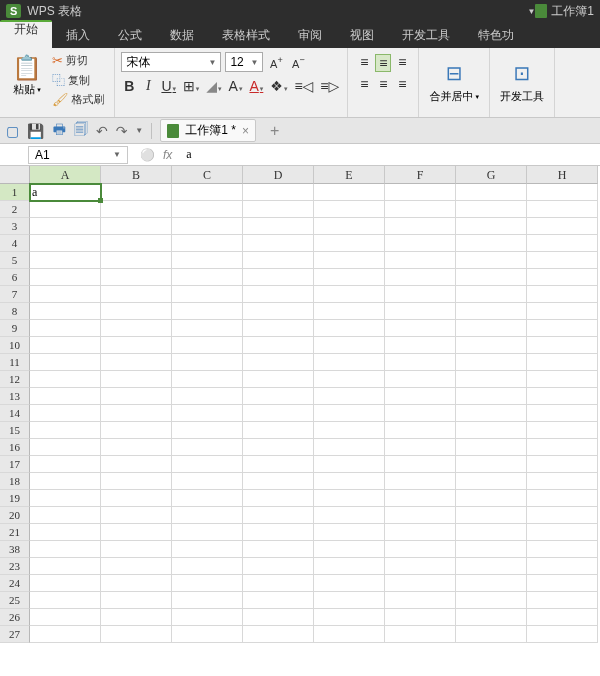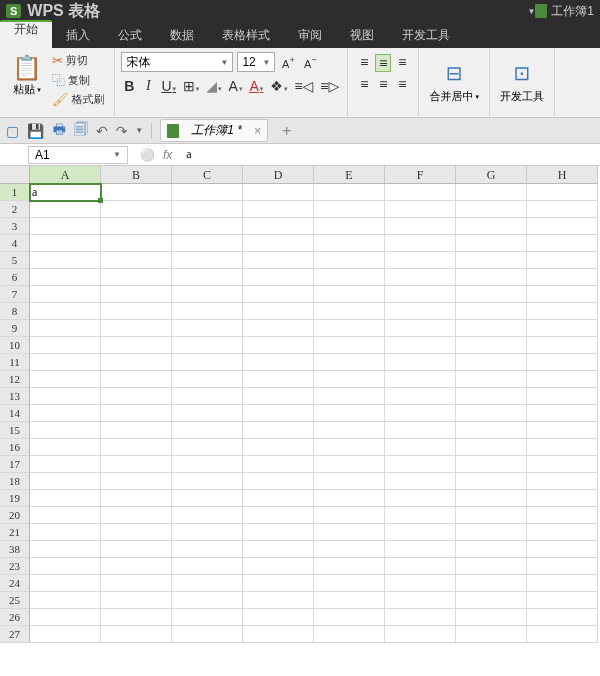--- a/index.html
+++ b/index.html
@@ -1,54 +1,54 @@
 <!DOCTYPE html>
 <html><head>
 <meta charset="utf-8">
 <style>
 * { margin: 0; padding: 0; box-sizing: border-box; font-family: "Microsoft YaHei", sans-serif; }
 body { width: 600px; height: 676px; overflow: hidden; background: #fff; font-size: 12px; }
 .titlebar { background: #2d2d2d; height: 22px; display: flex; align-items: center; color: #ccc; padding: 0 6px; }
 .titlebar .logo { background: #4a8a3a; color: #fff; font-weight: bold; padding: 1px 4px; border-radius: 2px; margin-right: 6px; font-size: 11px; }
-.titlebar .title { flex: 1; font-size: 16px; font-weight: bold; }
+.titlebar .title { flex: 1; font-size: 12px; }
 .titlebar .right { display: flex; align-items: center; gap: 4px; }
 .titlebar .doc-icon { width: 12px; height: 14px; background: #4a8a3a; border-radius: 1px; display: inline-block; }
 .menubar { background: #2d2d2d; height: 26px; display: flex; align-items: stretch; color: #ccc; }
 .menubar .tab { padding: 12px 14px; display: flex; align-items: center; font-size: 12px; cursor: pointer; }
 .menubar .tab.active { background: #f0f0f0; color: #333; border-top: 2px solid #5aaa3a; padding-top: 0; margin-top: -2px; border-radius: 2px 2px 0 0; }
 .ribbon { background: #f0f0f0; height: 70px; display: flex; align-items: stretch; border-bottom: 1px solid #c8c8c8; }
 .group { border-right: 1px solid #d4d4d4; padding: 4px 8px; display: flex; flex-direction: column; }
 .paste-area { display: flex; gap: 4px; }
 .paste-btn { display: flex; flex-direction: column; align-items: center; padding: 2px 4px; }
 .paste-btn .icon { font-size: 24px; color: #d89a3a; }
 .paste-btn .label { font-size: 11px; display: flex; align-items: center; gap: 2px; }
 .side-btns { display: flex; flex-direction: column; gap: 2px; }
 .side-btn { display: flex; align-items: center; gap: 3px; font-size: 11px; color: #333; padding: 1px 2px; }
 .side-btn .icon { font-size: 13px; }
 .font-group { padding: 4px 6px; }
 .font-row { display: flex; align-items: center; gap: 4px; margin-bottom: 6px; }
 .font-row2 { display: flex; align-items: center; gap: 3px; }
 .dd { background: #fff; border: 1px solid #aaa; height: 20px; display: flex; align-items: center; padding: 0 4px; font-size: 12px; }
-.dd.font-name { width: 112px; }
+.dd.font-name { width: 100px; }
 .dd.font-size { width: 38px; }
 .dd .arrow { margin-left: auto; font-size: 8px; color: #666; padding-left: 4px; }
 .fsbtn { width: 18px; text-align: center; font-size: 11px; color: #333; cursor: pointer; }
 .tbtn { min-width: 16px; text-align: center; font-size: 14px; color: #333; cursor: pointer; padding: 0 2px; }
 .tbtn.bold { font-weight: bold; }
 .tbtn.italic { font-style: italic; font-family: serif; }
 .tbtn.underline { text-decoration: underline; }
 .tbtn .tri { font-size: 7px; color: #666; margin-left: 1px; }
 .align-group .row { display: flex; gap: 3px; margin-bottom: 4px; }
 .merge-group, .wrap-group { display: flex; flex-direction: column; align-items: center; justify-content: center; padding: 4px 10px; }
 .merge-group .icon, .wrap-group .icon { font-size: 20px; color: #3a78b8; margin-bottom: 4px; }
 .merge-group .label, .wrap-group .label { font-size: 11px; display: flex; align-items: center; gap: 2px; }
 .qat { background: #e6e6e6; height: 26px; display: flex; align-items: center; border-bottom: 1px solid #c8c8c8; padding: 0 6px; gap: 8px; }
 .qat .qbtn { font-size: 14px; color: #3a78b8; cursor: pointer; }
 .qat .divider { width: 1px; height: 16px; background: #c0c0c0; }
-.qat .doc-tab { display: flex; align-items: center; gap: 12px; padding: 2px 6px; background: #f9f9f9; border: 1px solid #c8c8c8; border-radius: 2px; font-size: 12px; font-style: italic; }
+.qat .doc-tab { display: flex; align-items: center; gap: 6px; padding: 2px 6px; background: #f9f9f9; border: 1px solid #c8c8c8; border-radius: 2px; font-size: 12px; }
 .qat .doc-tab .doc-icon { width: 12px; height: 14px; background: #4a8a3a; border-radius: 1px; }
 .qat .doc-tab .close { color: #888; cursor: pointer; font-size: 12px; }
 .qat .new-tab { font-size: 16px; color: #888; cursor: pointer; padding: 0 6px; }
 .formula-bar { height: 22px; display: flex; align-items: center; border-bottom: 1px solid #c8c8c8; background: #fff; }
 .name-box { width: 100px; border: 1px solid #c8c8c8; margin: 0 4px 0 28px; height: 18px; display: flex; align-items: center; padding: 0 6px; font-size: 12px; }
 .name-box .arrow { margin-left: auto; font-size: 8px; color: #666; }
 .fx-controls { display: flex; align-items: center; gap: 8px; padding: 0 8px; color: #888; }
 .fx-input { flex: 1; padding: 0 6px; font-size: 12px; font-family: "SimSun", serif; }
 .sheet { display: flex; }
 .corner { width: 30px; height: 18px; border-right: 1px solid #b8b8b8; border-bottom: 1px solid #b8b8b8; background: #e8e8e8; }
@@ -80,20 +80,21 @@
 
 <div class="menubar">
   <div class="tab active">开始</div>
   <div class="tab">插入</div>
   <div class="tab">公式</div>
   <div class="tab">数据</div>
   <div class="tab">表格样式</div>
   <div class="tab">审阅</div>
   <div class="tab">视图</div>
   <div class="tab">开发工具</div>
+  <div class="tab">特色功</div>
 </div>
 
 <div class="ribbon">
   <div class="group">
     <div class="paste-area">
       <div class="paste-btn">
         <span class="icon">📋</span>
         <span class="label">
             <span>粘贴</span>
             <span style="font-size:7px">▾</span>

